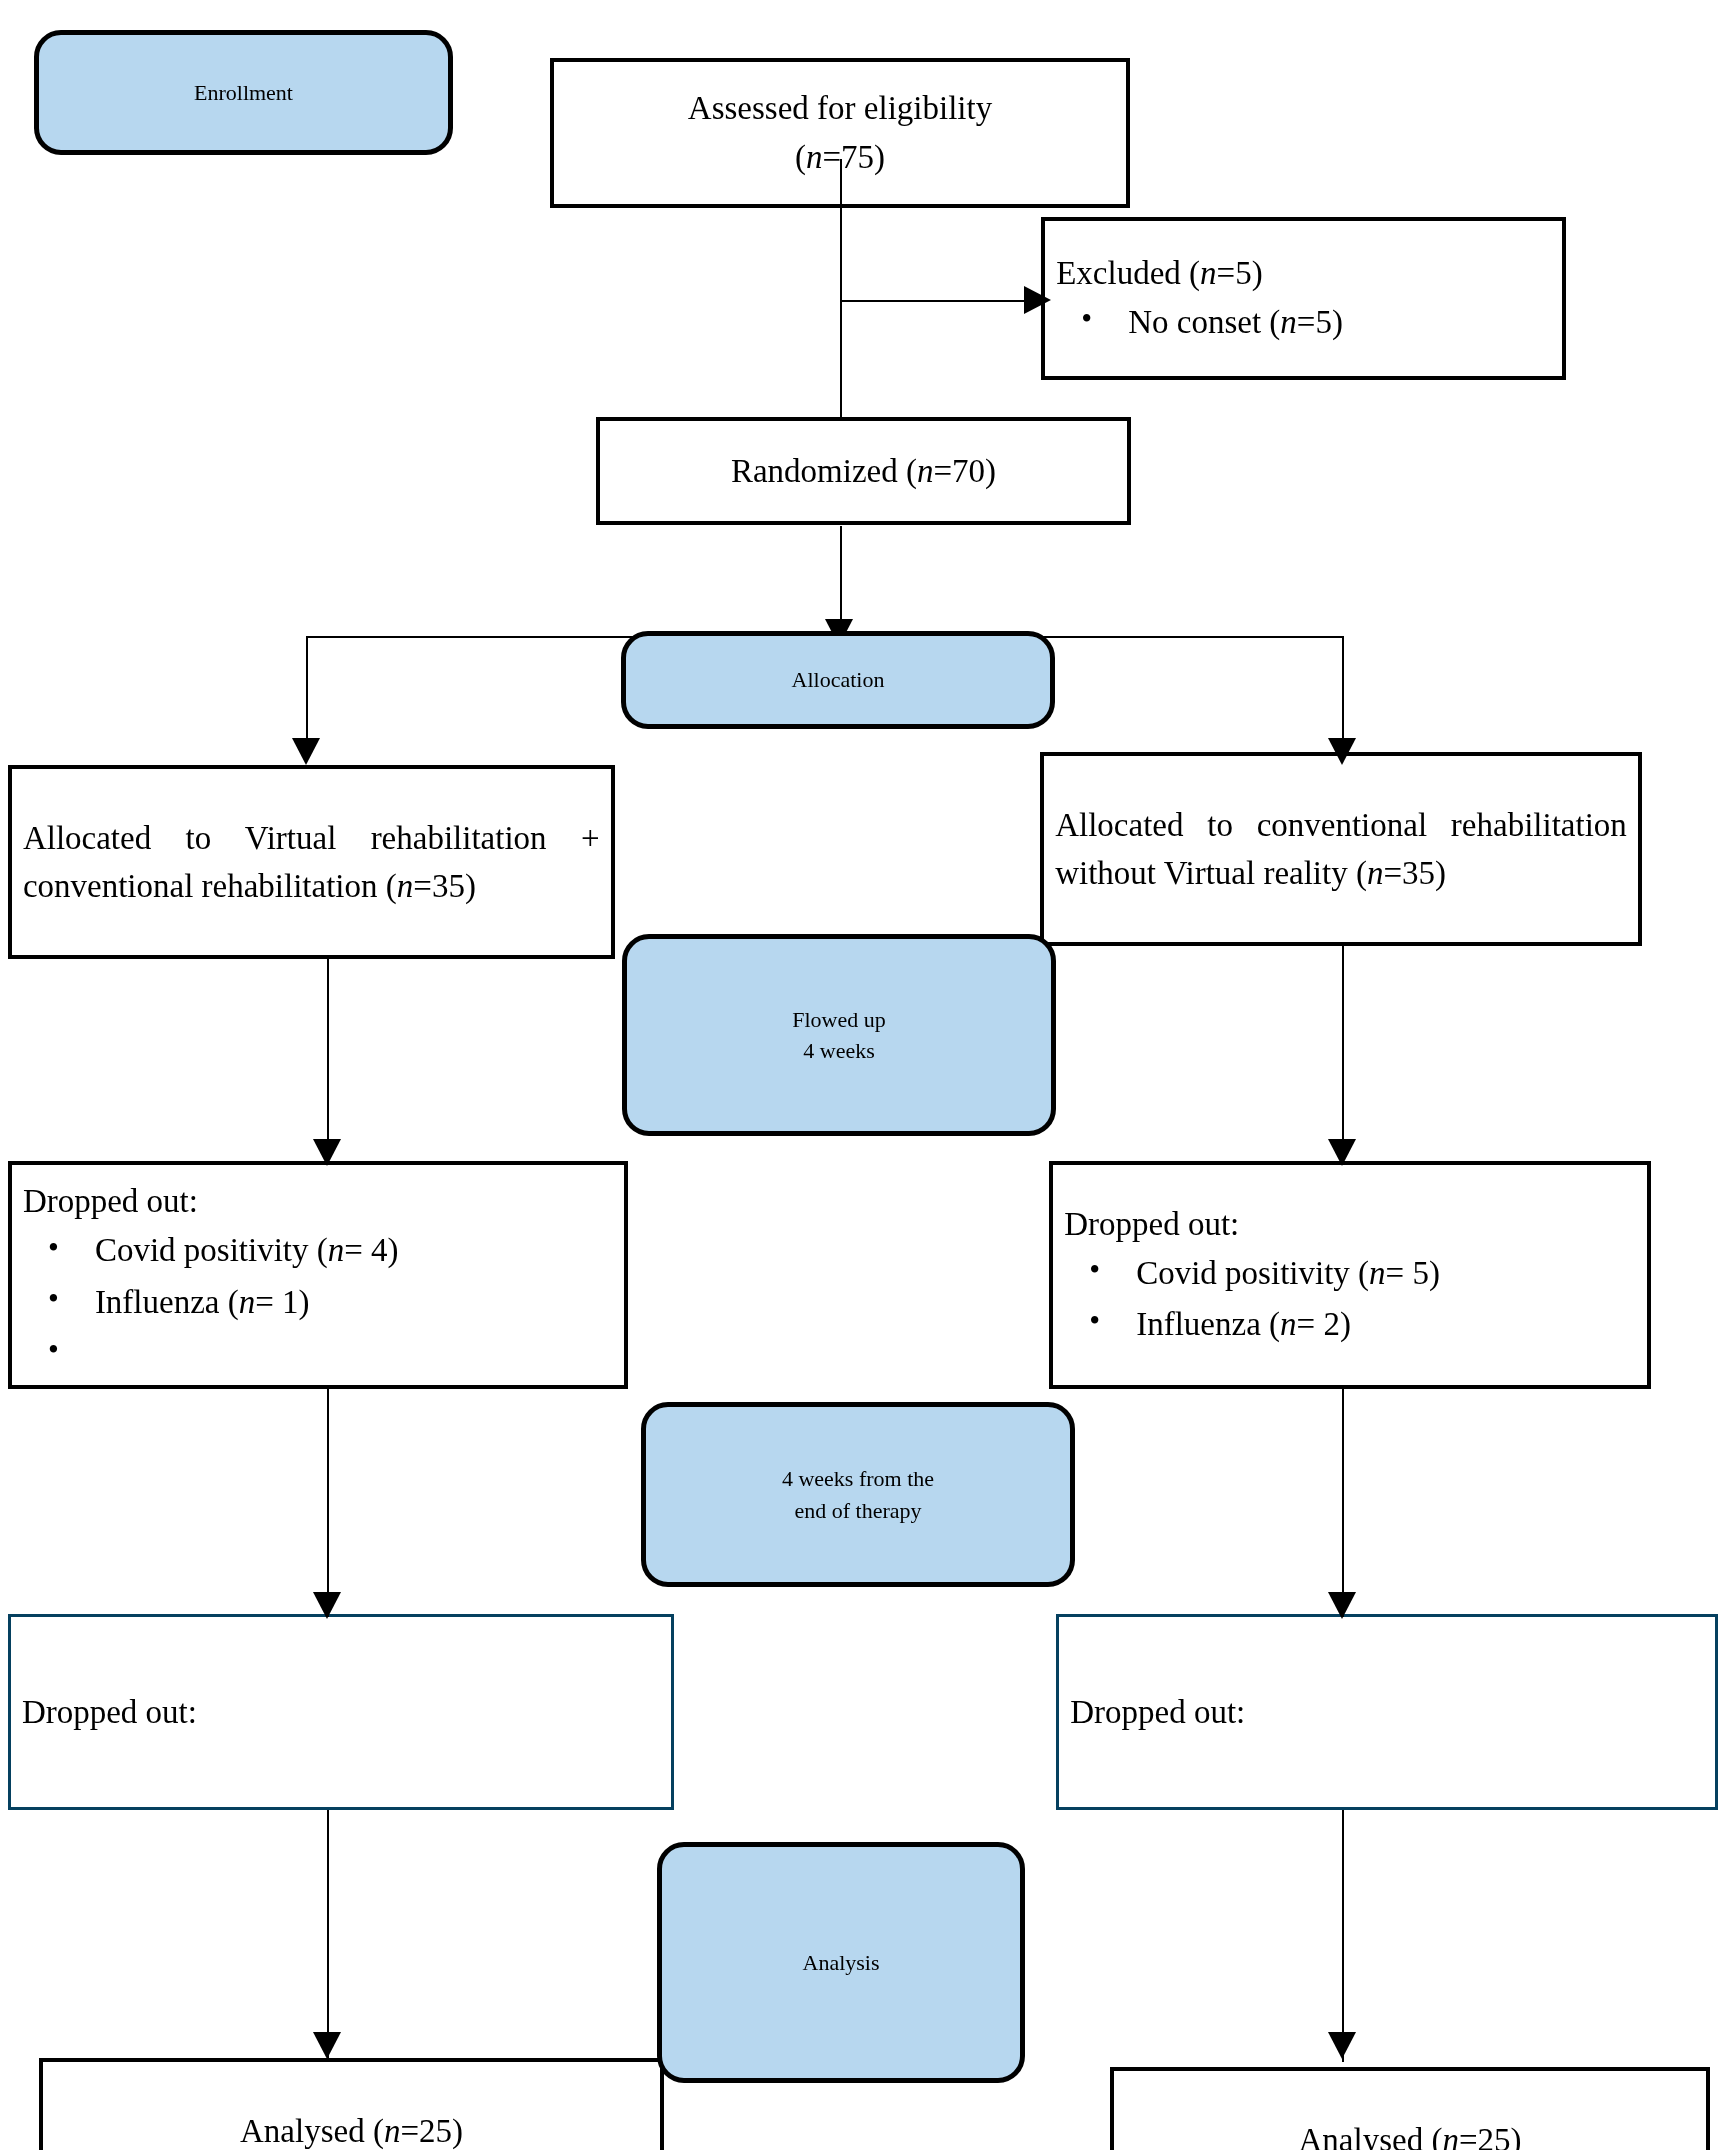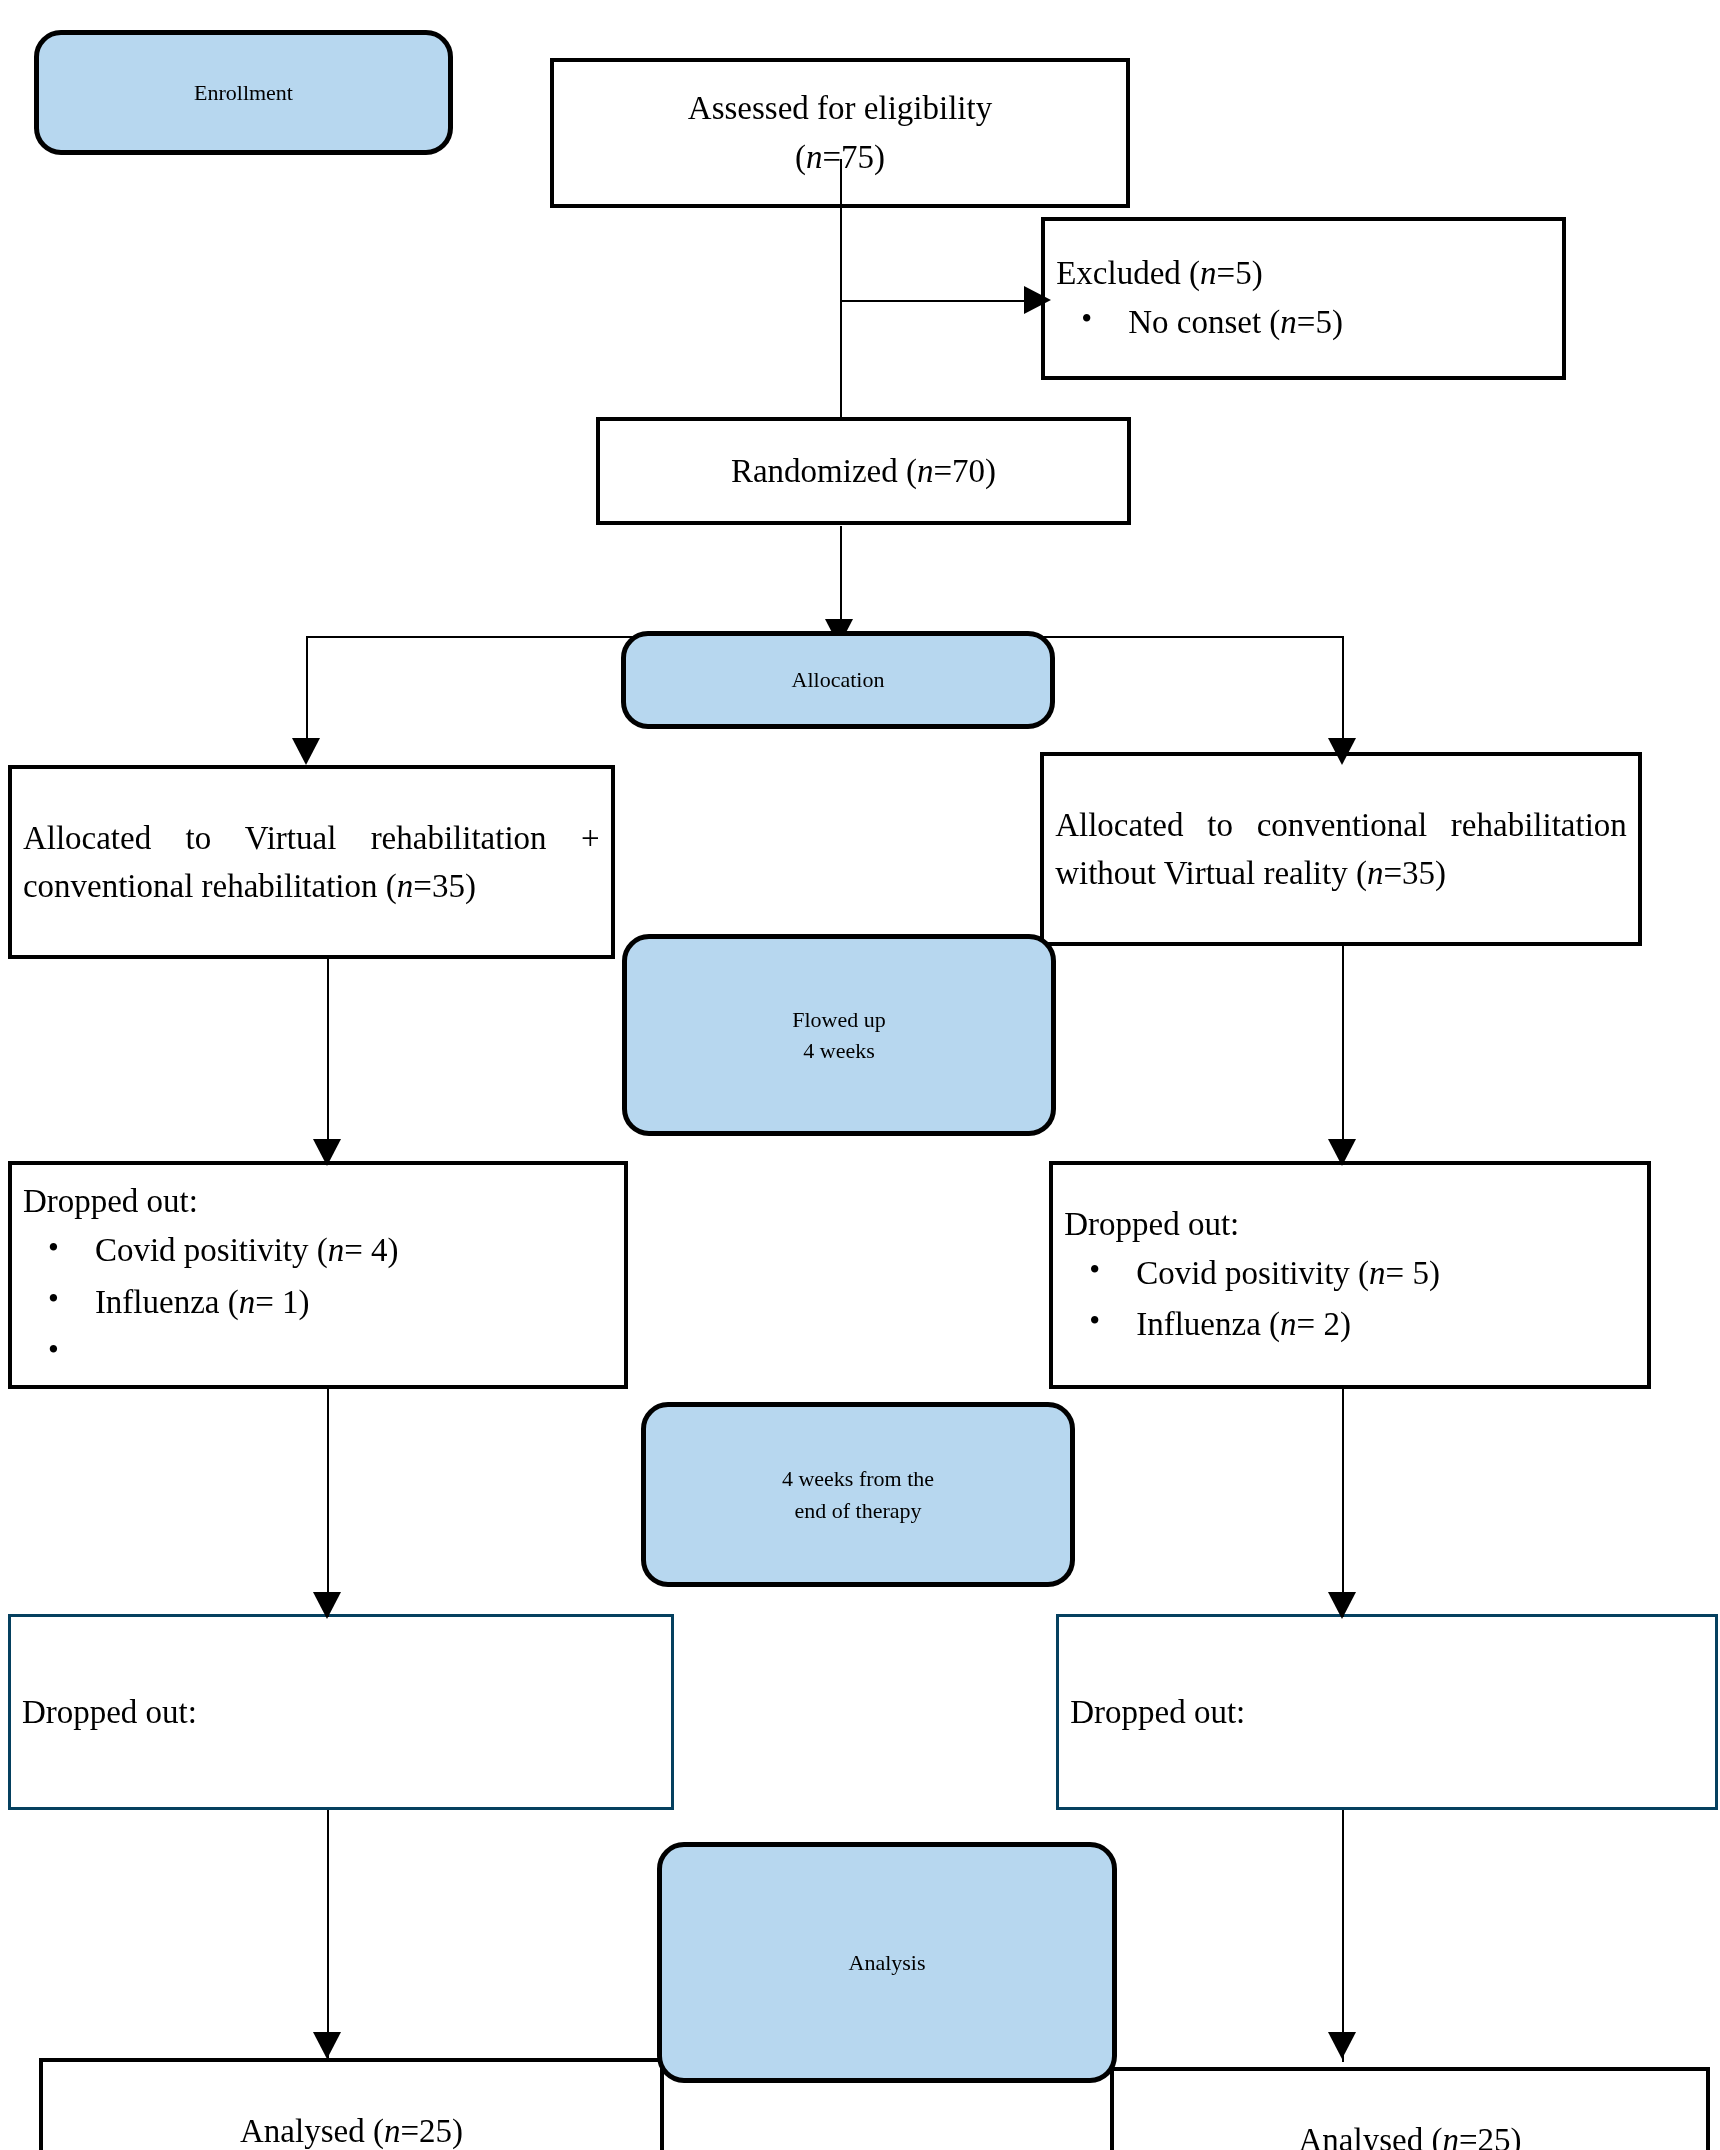--- a/index.html
+++ b/index.html
@@ -226,21 +226,21 @@
       <div>Dropped out:</div>
     </div>
   </div>
 
   <div class="vline" style="left:327px; top:1810px; height:252px;"></div>
   <div class="arrowdown" style="left:313px; top:2032px;"></div>
 
   <div class="vline" style="left:1342px; top:1810px; height:252px;"></div>
   <div class="arrowdown" style="left:1328px; top:2032px;"></div>
 
-  <div class="badge" style="left:657px; top:1842px; width:460px; height:241px;">
+  <div class="badge" style="left:657px; top:1842px; width:368px; height:241px;">
     <div class="txt">Analysis</div>
   </div>
 
   <div class="box center" style="left:39px; top:2058px; width:625px; height:146px;">
     <div class="txt mid">Analysed (<em class="n">n</em>=25)</div>
   </div>
 
   <div class="box center" style="left:1110px; top:2067px; width:600px; height:146px;">
     <div class="txt mid">Analysed (<em class="n">n</em>=25)</div>
   </div>

